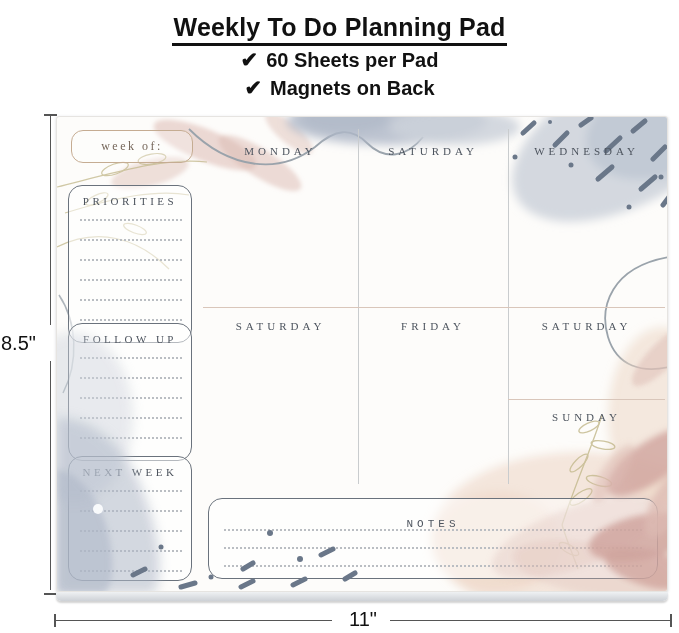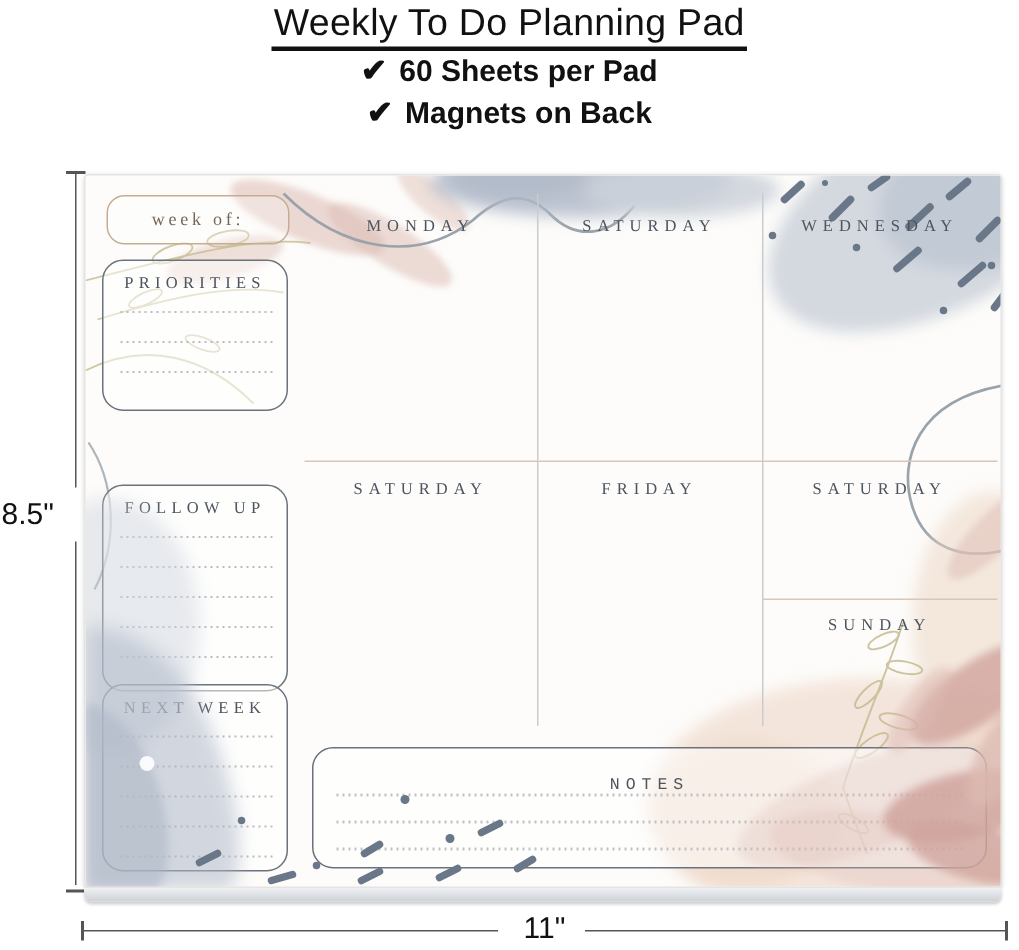--- a/index.html
+++ b/index.html
@@ -9,22 +9,22 @@
     --confetti-slate:#6a7789; --watercolor-blue:#aeb7c7; --watercolor-blue-light:#ccd2db;
     --watercolor-pink:#cfa49e; --watercolor-pink-light:#dcbab2; --watercolor-peach:#ecd3c2;
     --line-olive:#c5bb90; --curve-gray:#9aa3ab; --pad-bg:#fdfcfa; --sheet-edge:#cdd1d6;
   }
   *{margin:0;padding:0;box-sizing:border-box}
   html,body{width:679px;height:633px;background:#ffffff;overflow:hidden;
     font-family:"Liberation Sans",sans-serif;position:relative}
 
   
   .header{position:absolute;left:0;top:0;width:679px;text-align:center;color:var(--header-text)}
-  .title{display:inline-block;font-size:25px;font-weight:normal;letter-spacing:.2px;
-    border-bottom:3px solid var(--header-text);padding:0 2px 1px 2px;margin-top:1px}
+  .title{display:inline-block;font-size:25px;font-weight:bold;letter-spacing:.2px;
+    border-bottom:3px solid var(--header-text);padding:0 2px 1px 2px;margin-top:13px}
   .feature{font-size:20px;font-weight:bold;line-height:27px}
   .feature .check{margin-right:8px;font-size:21px}
 
   
   .dim-v{position:absolute;left:44px;top:114px;width:13px;height:481px}
   .dim-v .cap{position:absolute;left:0;width:13px;height:2px;background:var(--dim-line)}
   .dim-v .seg{position:absolute;left:5.5px;width:1.6px;background:var(--dim-line)}
   .dim-label-v{position:absolute;left:-43px;top:218px;width:41px;font-size:20px;font-weight:500;
     color:var(--dim-text);background:#fff;text-align:left}
   .dim-h{position:absolute;left:54px;top:614px;width:618px;height:13px}
@@ -176,21 +176,21 @@
       <ellipse cx="512" cy="432" rx="11" ry="4" transform="rotate(30 512 432)"></ellipse>
     </g>
   </svg>
 
   <div class="layer">
 
     <div class="week-of">
       <span>week of:</span>
     </div>
 
-    <div class="side-box" style="top:56px;height:101px">
+    <div class="side-box" style="top:68px;height:158px">
       <div class="box-label">PRIORITIES</div>
       <div class="ruled"></div>
     </div>
     <div class="side-box" style="top:206px;height:138px">
       <div class="box-label">FOLLOW UP</div>
       <div class="ruled"></div>
     </div>
     <div class="side-box" style="top:339px;height:125px">
       <div class="box-label">NEXT WEEK</div>
       <div class="ruled"></div>

